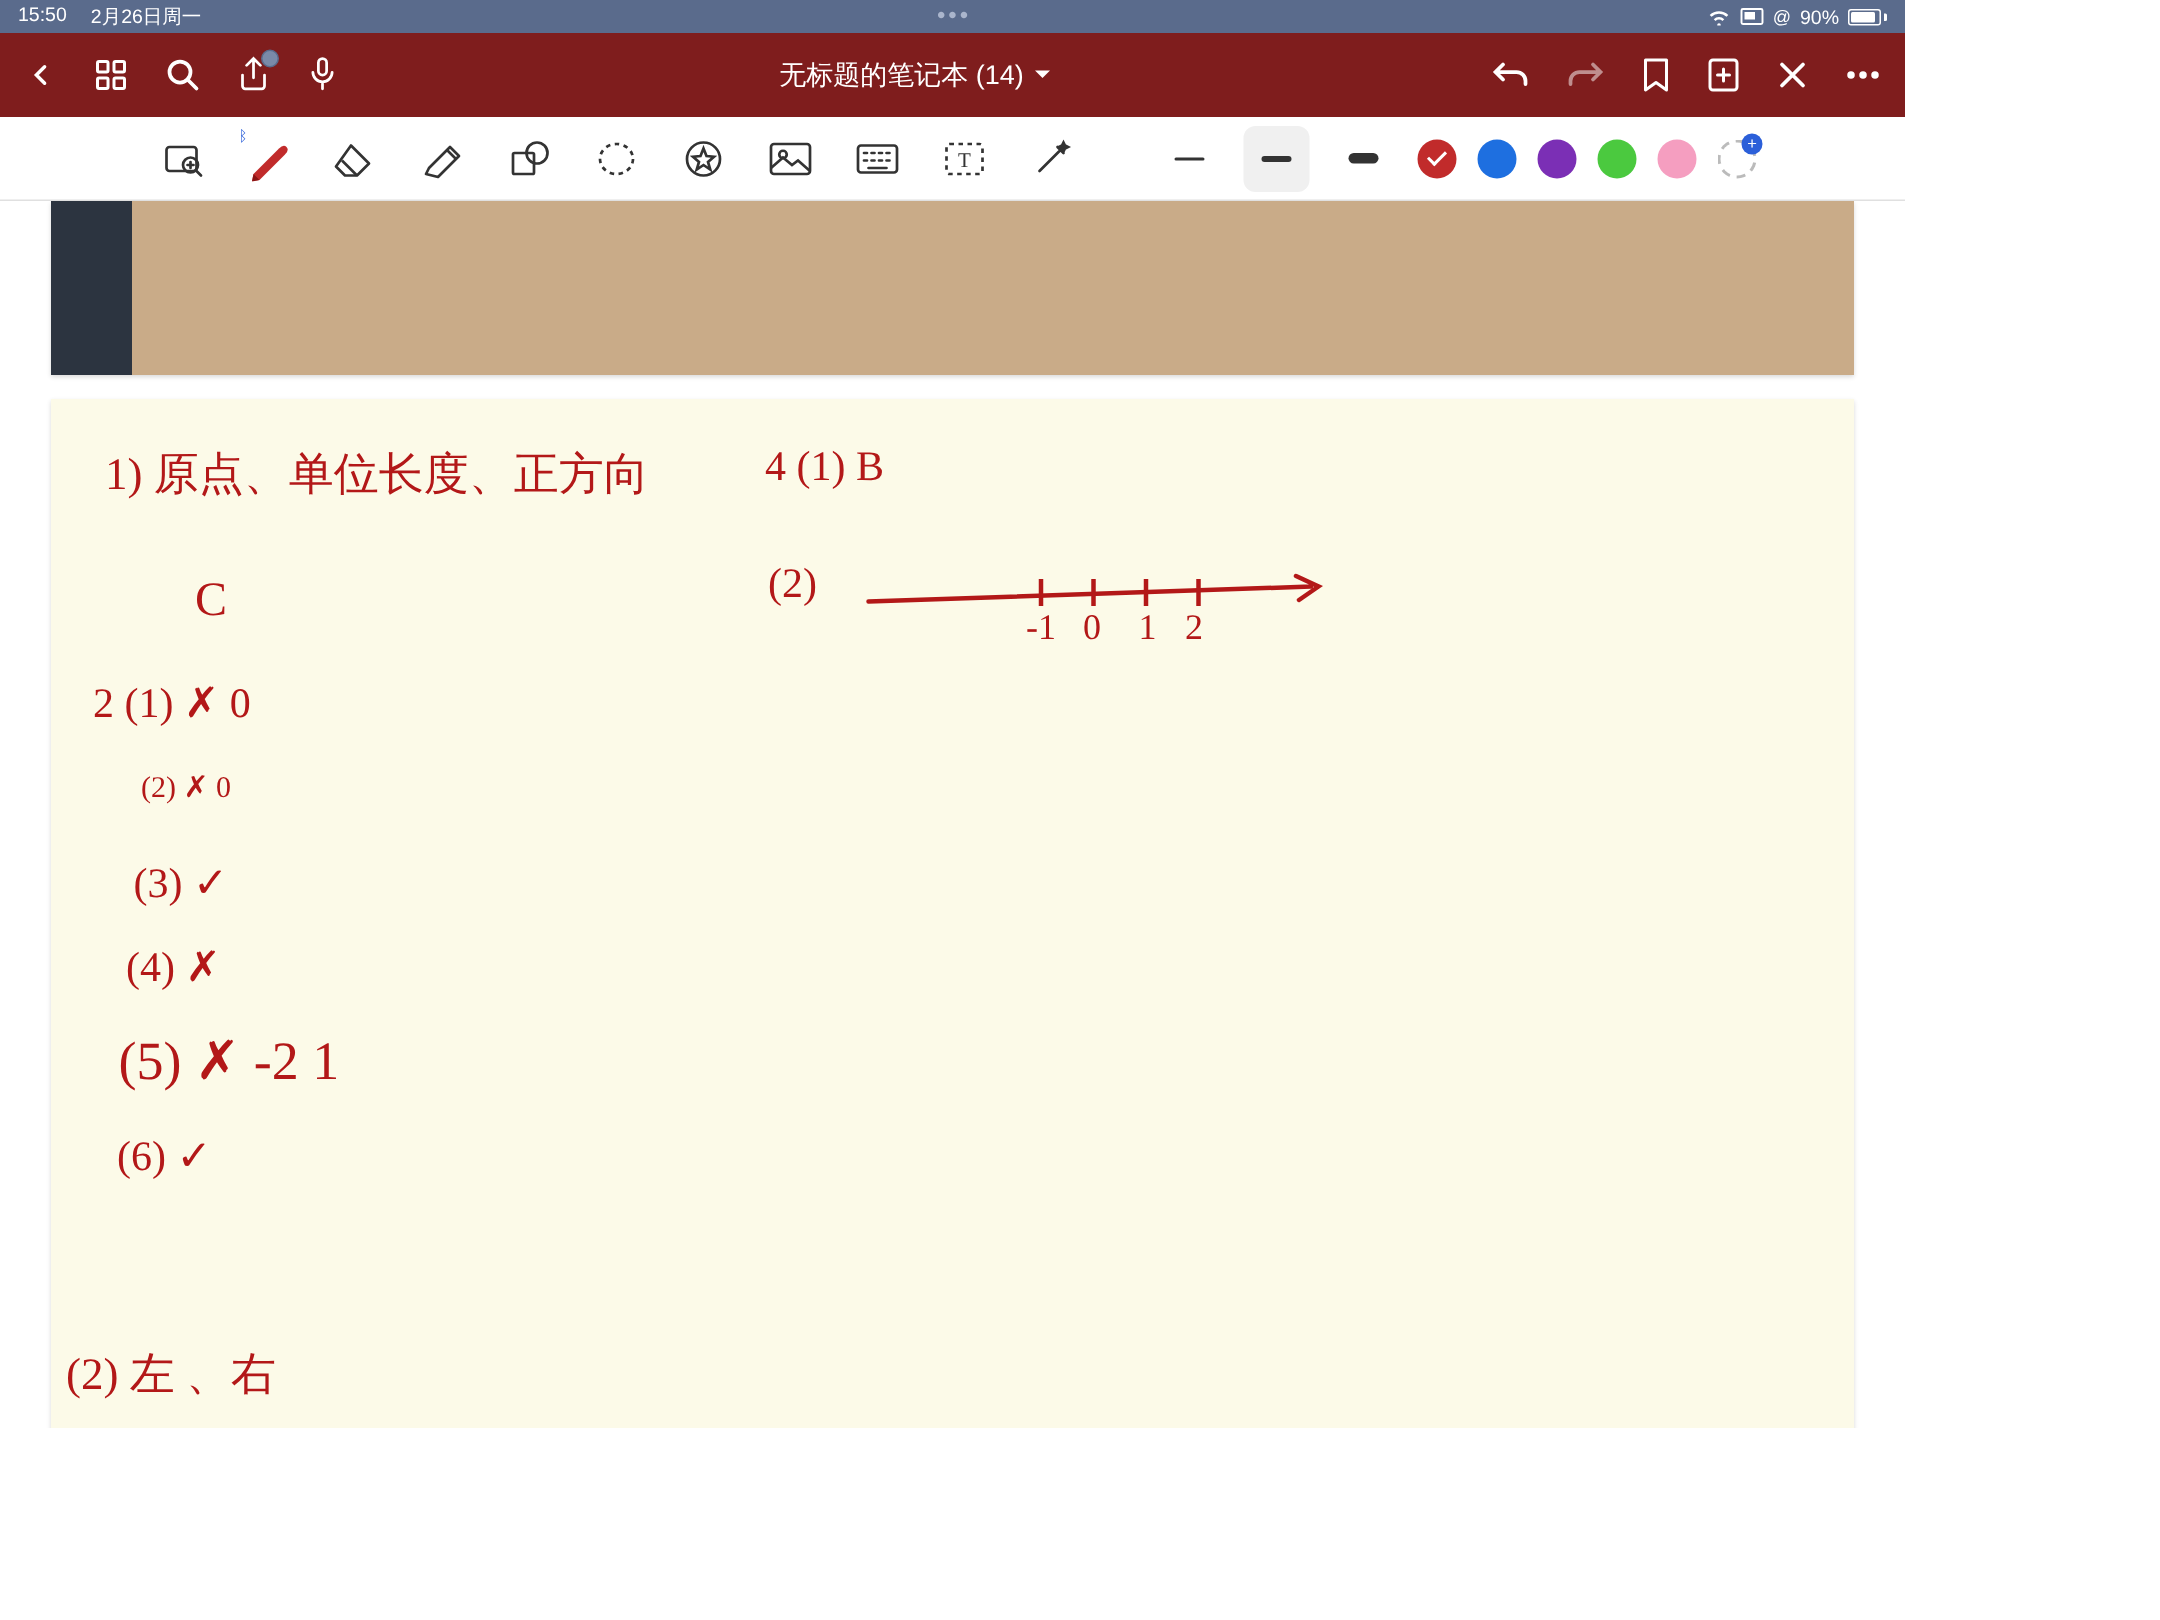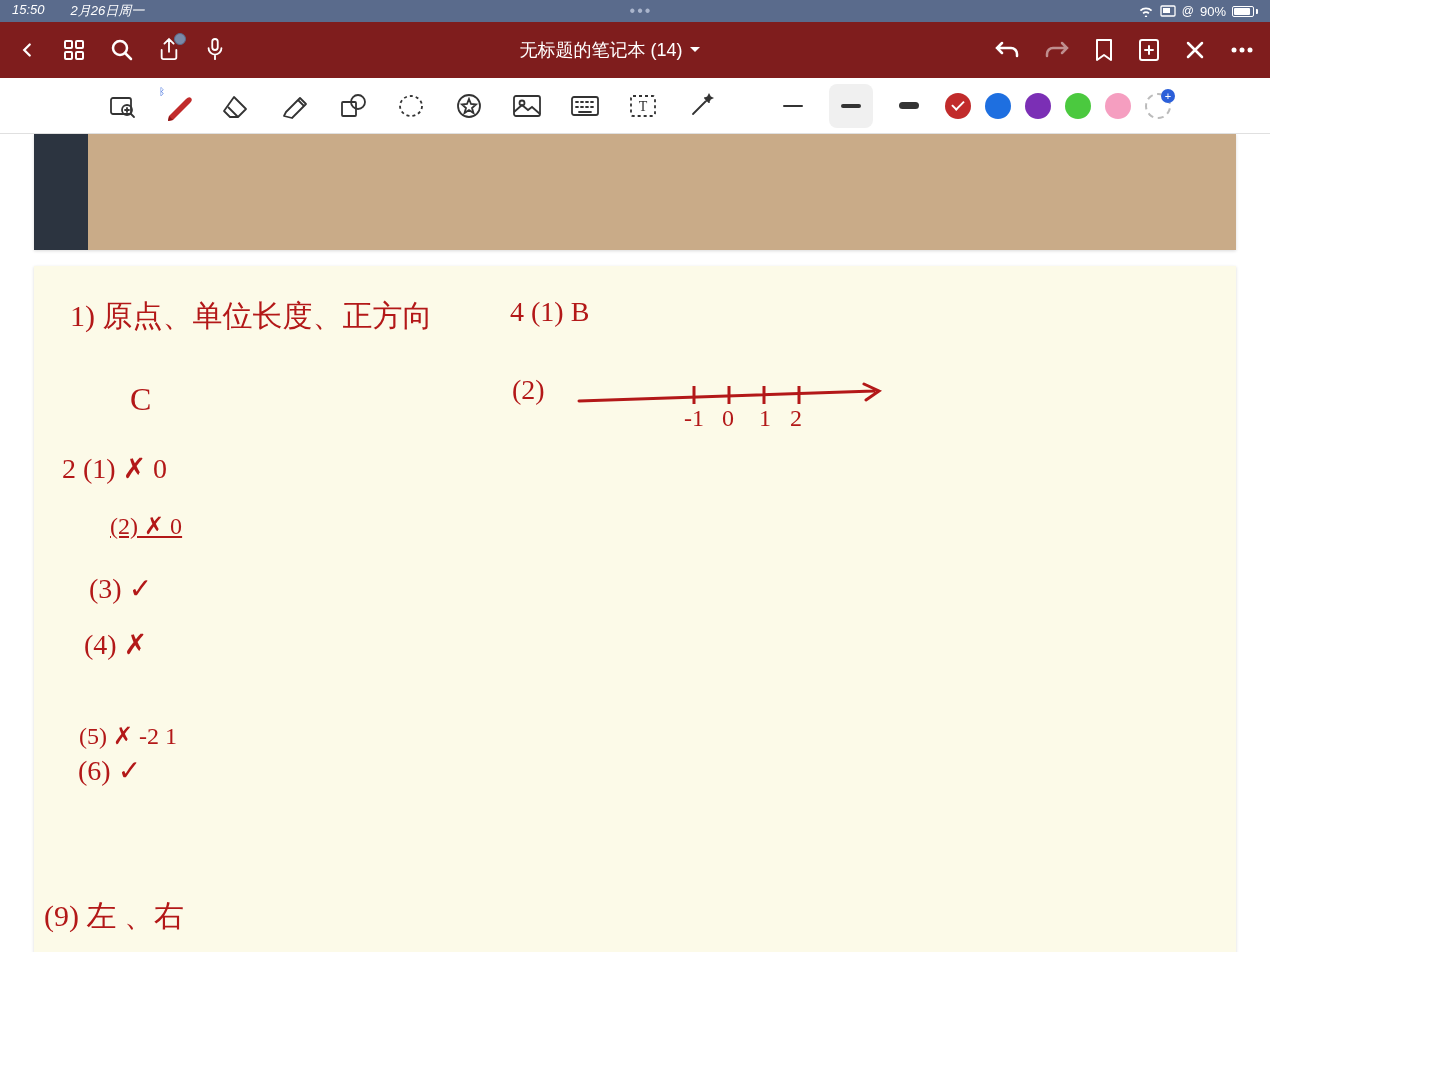--- a/index.html
+++ b/index.html
@@ -1,19 +1,19 @@
 <!DOCTYPE html>
 <html><head>
   <meta charset="utf-8">
   <style>
     * { margin: 0; padding: 0; box-sizing: border-box; }
     body { font-family: -apple-system, BlinkMacSystemFont, sans-serif; background: #fff; width: 1270px; height: 952px; overflow: hidden; }
     
     .status-bar { background: #5a6b8c; color: #fff; height: 22px; display: flex; align-items: center; justify-content: space-between; padding: 0 12px; font-size: 13px; }
-    .status-left { display: flex; gap: 26px; font-style: italic; }
+    .status-left { display: flex; gap: 16px; }
     .status-center { color: #aab5cc; font-size: 16px; letter-spacing: 2px; }
     .status-right { display: flex; align-items: center; gap: 6px; }
     .status-right svg { fill: #fff; }
     .battery { display: flex; align-items: center; gap: 2px; }
     .battery-body { width: 22px; height: 11px; border: 1px solid #fff; border-radius: 2px; position: relative; }
     .battery-fill { position: absolute; left: 1px; top: 1px; bottom: 1px; width: 78%; background: #fff; border-radius: 1px; }
     .battery-tip { width: 2px; height: 5px; background: #fff; border-radius: 0 1px 1px 0; }
 
     .nav-bar { background: #7f1d1d; height: 56px; display: flex; align-items: center; justify-content: space-between; padding: 0 16px; }
     .nav-left, .nav-right { display: flex; align-items: center; gap: 24px; }
@@ -40,24 +40,24 @@
     .page-gap { height: 16px; }
     .page-main { background: #fcfae8; min-height: 700px; box-shadow: 0 1px 3px rgba(0,0,0,0.15); position: relative; }
     
     .hand { font-family: 'Comic Sans MS', cursive; color: #b31818; position: absolute; font-weight: 500; }
     .l1 { top: 30px; left: 36px; font-size: 30px; }
     .l2 { top: 30px; left: 476px; font-size: 28px; }
     .l3 { top: 115px; left: 96px; font-size: 32px; }
     .l4 { top: 108px; left: 478px; font-size: 28px; }
     .numline { position: absolute; top: 100px; left: 540px; }
     .l5 { top: 186px; left: 28px; font-size: 28px; }
-    .l6 { top: 246px; left: 76px; font-size: 24px; text-decoration: underline; }
+    .l6 { top: 246px; left: 60px; font-size: 20px; }
     .l7 { top: 306px; left: 55px; font-size: 28px; }
     .l8 { top: 362px; left: 50px; font-size: 28px; }
-    .l9 { top: 420px; left: 45px; font-size: 24px; margin-top: 36px; }
+    .l9 { top: 420px; left: 45px; font-size: 36px; }
     .l10 { top: 488px; left: 44px; font-size: 28px; }
     .l11 { top: 562px; left: 10px; font-size: 30px; }
     .l12 { top: 630px; left: 10px; font-size: 30px; }
   </style>
 </head>
 <body>
 
 <div class="status-bar">
   <div class="status-left">
     <span>15:50</span>
@@ -265,15 +265,15 @@
       <text x="148" y="60" fill="#b31818" font-family="Comic Sans MS" font-size="24">0</text>
       <text x="185" y="60" fill="#b31818" font-family="Comic Sans MS" font-size="24">1</text>
       <text x="216" y="60" fill="#b31818" font-family="Comic Sans MS" font-size="24">2</text>
     </svg>
     <div class="hand l5">2 (1)  ✗        0</div>
     <div class="hand l6">(2)  ✗        0</div>
     <div class="hand l7">(3)  ✓</div>
     <div class="hand l8">(4)  ✗</div>
     <div class="hand l9">(5)  ✗    -2   1</div>
     <div class="hand l10">(6)  ✓</div>
-    <div class="hand l12">(9) 左 、右</div>
+    <div class="hand l12">(2) 左 、右</div>
   </div>
 </div>
 
 </body></html>

